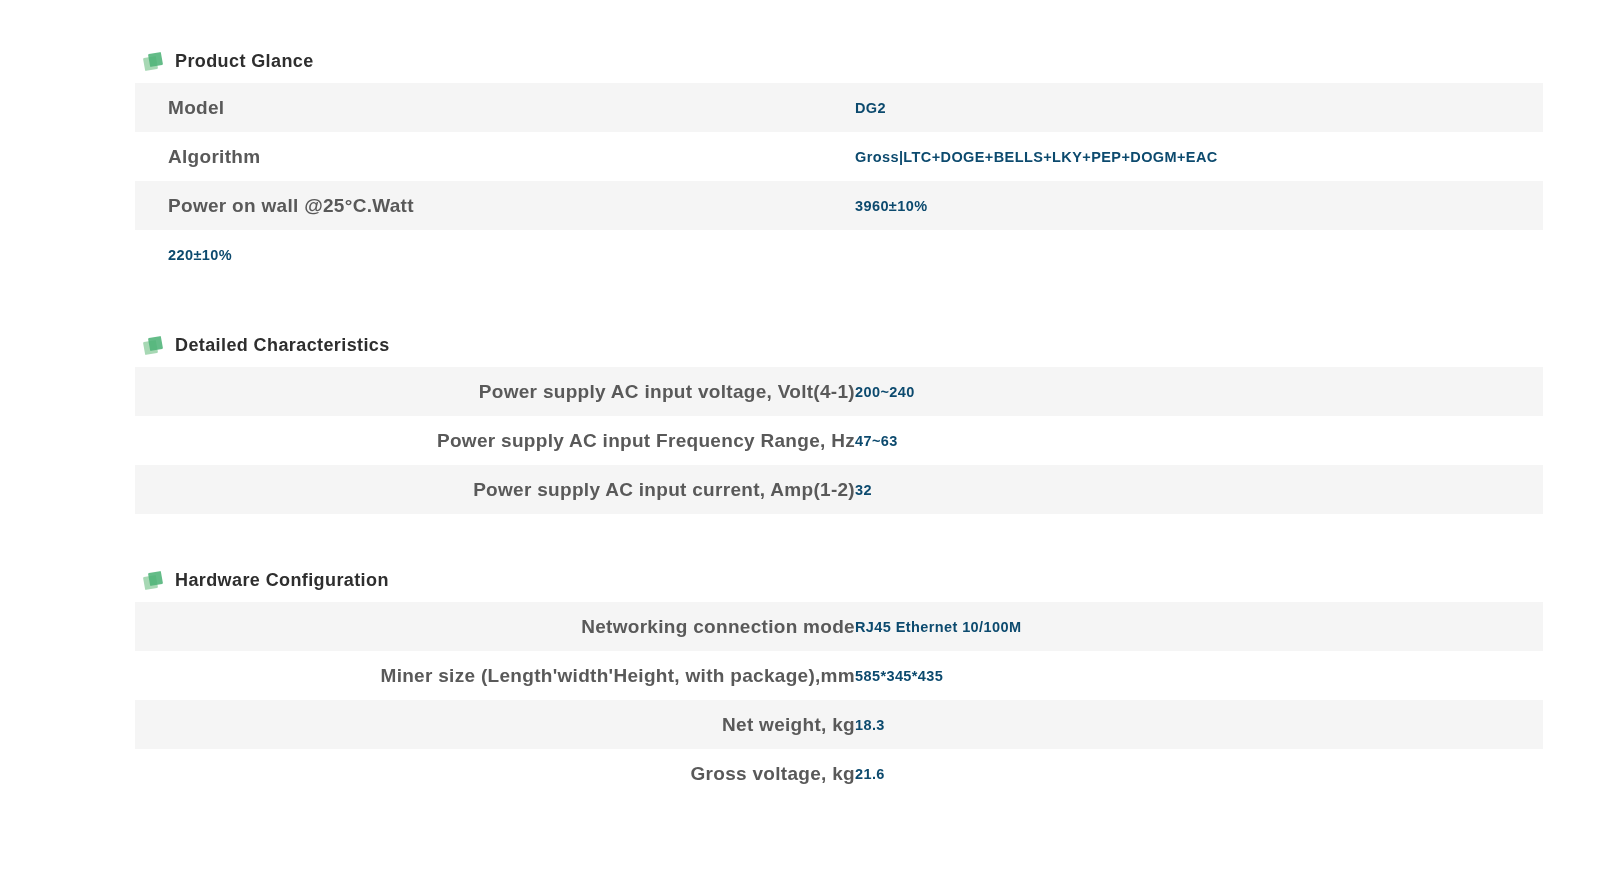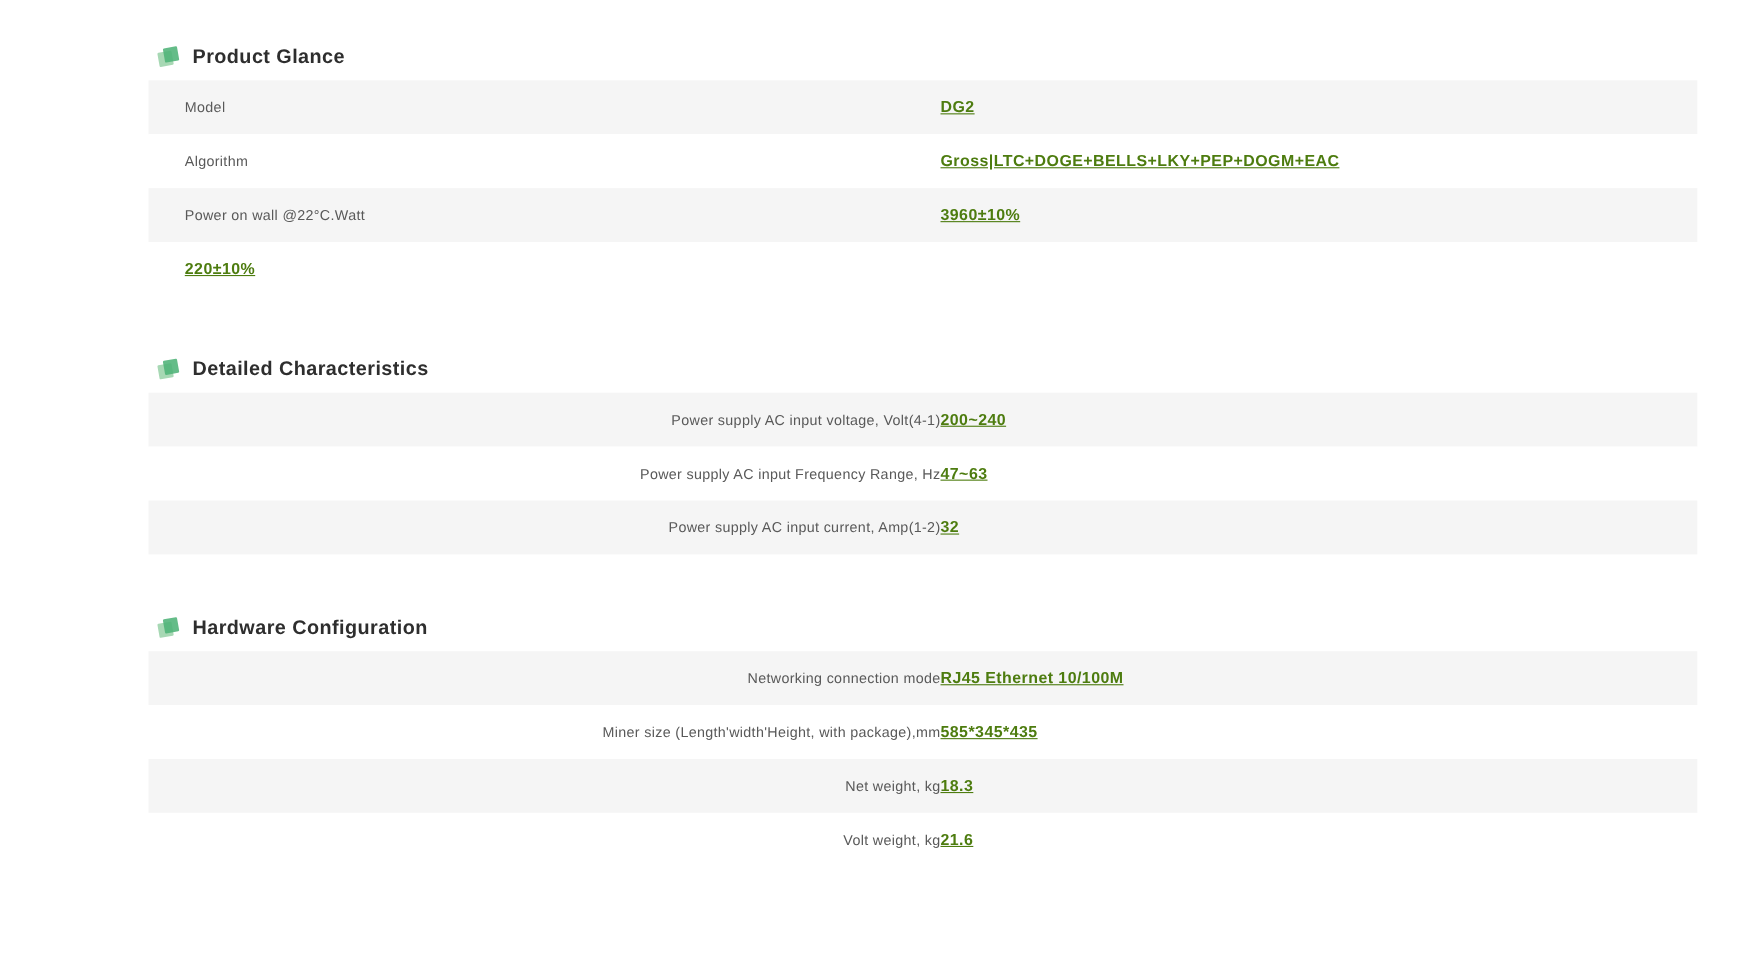--- a/index.html
+++ b/index.html
@@ -7,20 +7,21 @@
     width: 1601px;
     height: 889px;
     background: #ffffff;
     font-family: "Liberation Sans", sans-serif;
     overflow: hidden;
   }
   .page {
     padding-top: 40px;
     padding-left: 135px;
     width: 1543px;
+    margin-top: 10px;
   }
   .section { margin-top: 0; }
   .section + .section { margin-top: 55px; text-align: right; }
   .section-heading {
     display: flex;
     align-items: center;
     gap: 11px;
     height: 22px;
     margin-bottom: 11px;
     margin-left: 8px;
@@ -61,31 +62,30 @@
   .spec-row {
     display: flex;
     align-items: center;
     height: 49px;
     padding-left: 33px;
     background: #ffffff;
   }
   .spec-row:nth-child(odd) { background: #f5f5f5; }
   .spec-label {
     flex: 0 0 687px;
-    font-size: 13px;
-    font-weight: 400;
+    font-size: 19px;
+    font-weight: 700;
     color: #595959;
     letter-spacing: 0.3px;
   }
   .spec-value {
     font-size: 14.5px;
     font-weight: 700;
-    color: #4d7c0f;
+    color: #0c4a6e;
     letter-spacing: 0.4px;
-    text-decoration: underline;
   }
 </style>
 </head>
 <body>
 
 <div class="page">
 
   <div class="section">
     <div class="section-heading">
       <span class="sq-icon">
@@ -97,21 +97,21 @@
     <div class="spec-table">
       <div class="spec-row">
         <span class="spec-label">Model</span>
         <span class="spec-value">DG2</span>
       </div>
       <div class="spec-row">
         <span class="spec-label">Algorithm</span>
         <span class="spec-value">Gross|LTC+DOGE+BELLS+LKY+PEP+DOGM+EAC</span>
       </div>
       <div class="spec-row">
-        <span class="spec-label">Power on wall @22°C.Watt</span>
+        <span class="spec-label">Power on wall @25°C.Watt</span>
         <span class="spec-value">3960±10%</span>
       </div>
       <div class="spec-row">
         <span class="spec-value">220±10%</span>
       </div>
     </div>
   </div>
 
   <div class="section">
     <div class="section-heading">
@@ -152,19 +152,19 @@
       </div>
       <div class="spec-row">
         <span class="spec-label">Miner size (Length'width'Height, with package),mm</span>
         <span class="spec-value">585*345*435</span>
       </div>
       <div class="spec-row">
         <span class="spec-label">Net weight, kg</span>
         <span class="spec-value">18.3</span>
       </div>
       <div class="spec-row">
-        <span class="spec-label">Volt weight, kg</span>
+        <span class="spec-label">Gross voltage, kg</span>
         <span class="spec-value">21.6</span>
       </div>
     </div>
   </div>
 
 </div>
 
 </body></html>

